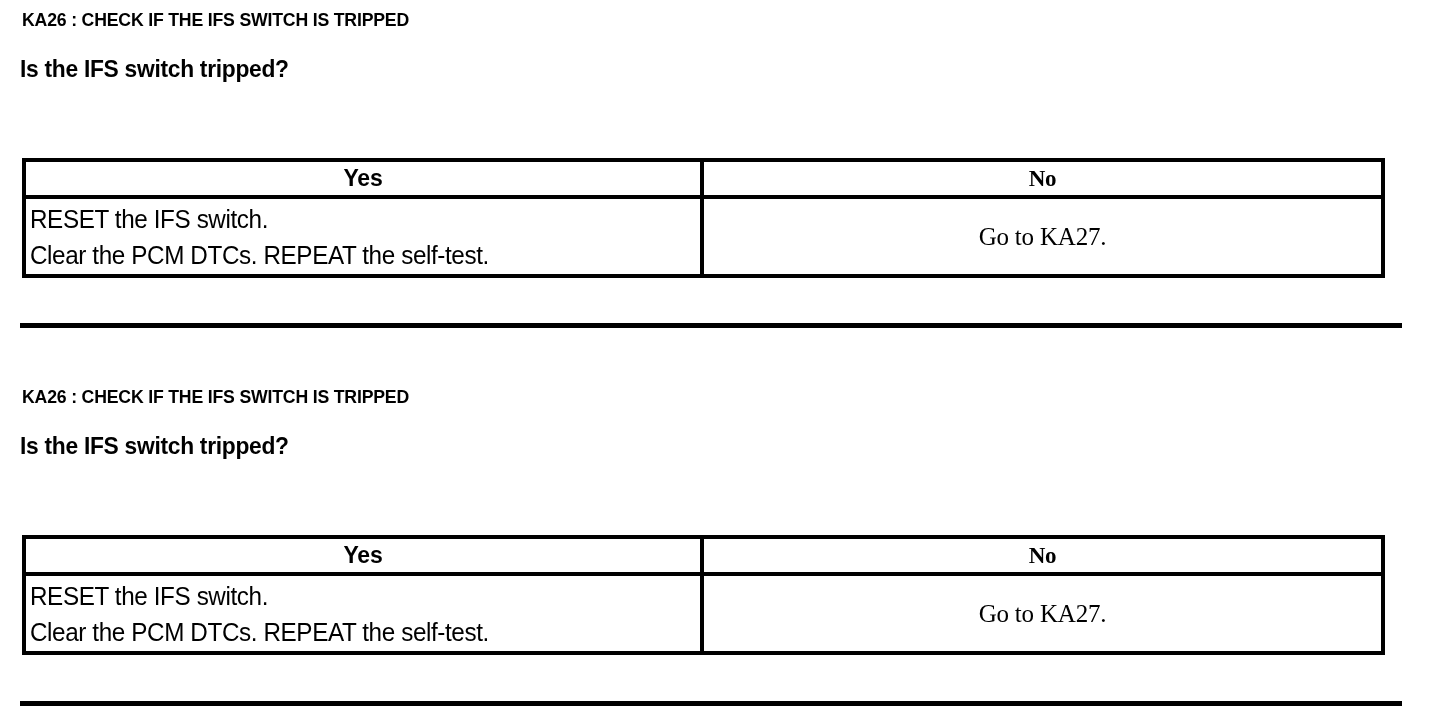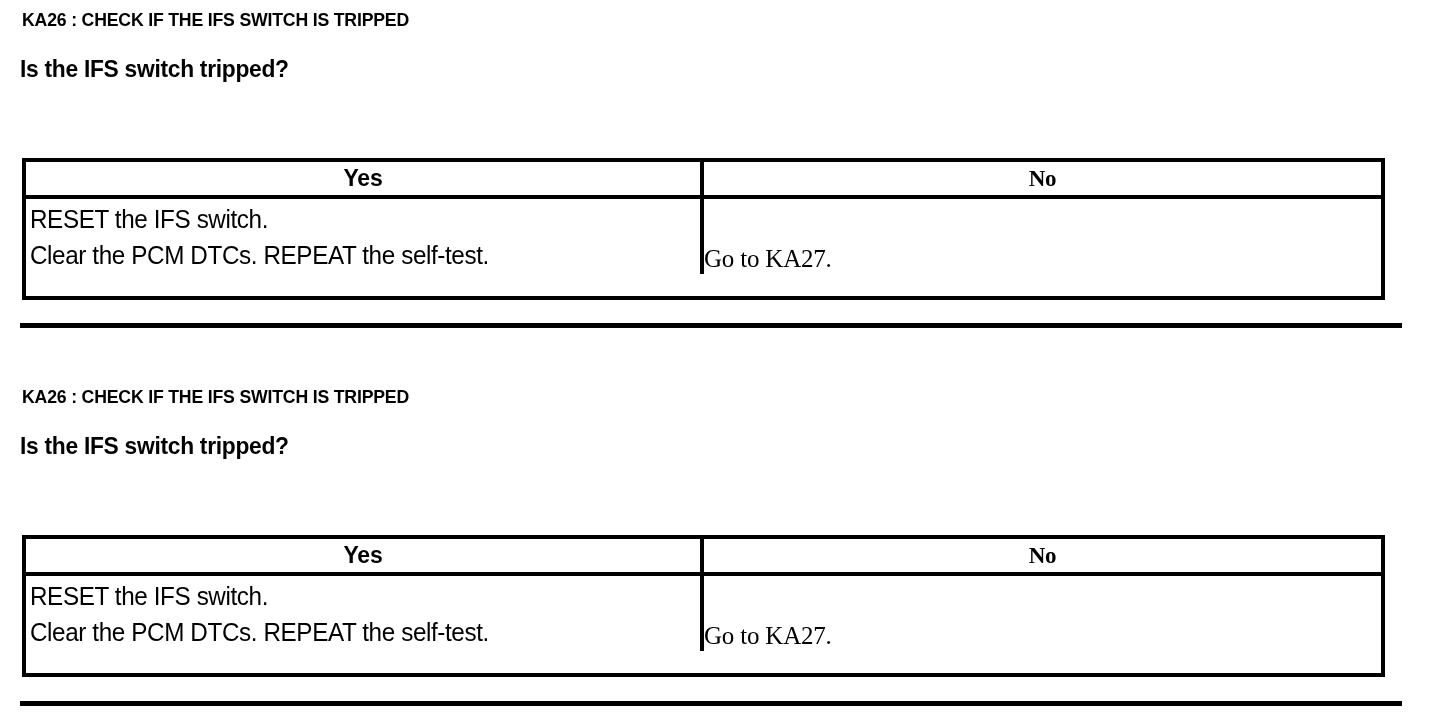--- a/index.html
+++ b/index.html
@@ -101,21 +101,21 @@
   }
 
   .body-row .cell {
     height: 75px;
   }
   .body-row .cell.col-yes {
     padding: 2px 0 16px 4px;
     text-align: left;
   }
   .body-row .cell.col-no {
-    margin-top: 22px;
+    text-align: center;
   }
 
   .action-line {
     font-size: 25px;
     line-height: 36px;
     letter-spacing: -0.4px;
     white-space: nowrap;
     transform: scaleX(0.97);
     transform-origin: left top;
   }

